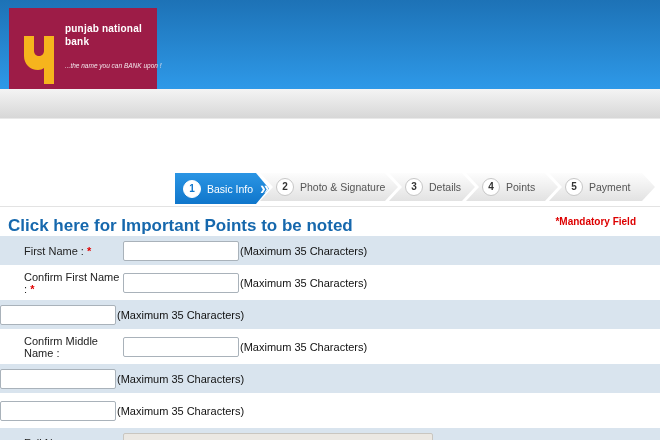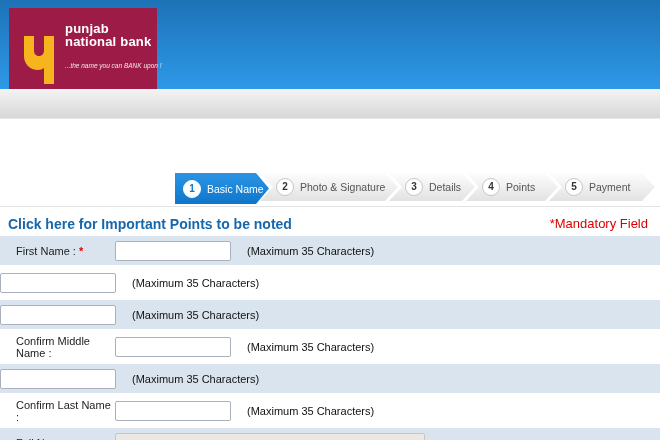--- a/index.html
+++ b/index.html
@@ -12,21 +12,21 @@
     position:absolute; top:0; left:0; width:660px; height:89px;
     background:linear-gradient(to bottom, var(--header-top), var(--header-bottom));
   }
   .logo-box{
     position:absolute; top:8px; left:9px; width:148px; height:81px;
     background:var(--logo-bg);
   }
   .emblem{ position:absolute; left:10px; top:26px; width:40px; height:52px; }
   .logo-text{ position:absolute; left:56px; top:14px; width:88px; }
   .bank-name{
-    color:#fff; font-size:13px; font-weight:bold; letter-spacing:.2px;
+    color:#fff; font-size:10px; font-weight:bold; letter-spacing:.2px;
     line-height:13px;
   }
   .tagline{
     margin-top:14px; color:#f2e6ec; font-size:6.5px; font-style:italic;
     text-align:right; white-space:nowrap;
   }
   .gray-band{
     position:absolute; top:89px; left:0; width:660px; height:29px;
     background:linear-gradient(to bottom,#f4f4f4,#d7d7d7);
     border-bottom:1px solid #e9e9e9;
@@ -65,43 +65,43 @@
   .step.active .chev{
     display:inline-block; margin-left:7px; font-size:17px; font-weight:bold;
     line-height:1; transform:scaleY(1.05);
   }
   .stepper-rule{
     position:absolute; top:206px; left:0; width:660px; height:1px; background:#e3e3e3;
   }
   
   .notice{ position:absolute; top:214px; left:0; width:660px; height:18px; }
   .imp-link{
-    position:absolute; left:8px; top:2px; font-size:14px; font-weight:bold;
+    position:absolute; left:8px; top:2px; font-size:17px; font-weight:bold;
     color:var(--link); text-decoration:none;
   }
   .mandatory{
-    position:absolute; right:12px; top:2px; font-size:13px; font-weight:normal;
+    position:absolute; right:24px; top:2px; font-size:10px; font-weight:bold;
     color:var(--mandatory);
   }
   
   .form{ position:absolute; top:236px; left:0; width:660px; }
   .row{
     height:29px; margin-bottom:3px; display:flex; align-items:center;
     background:#fff; font-size:11px; color:#222;
   }
   .row.alt{ background:var(--row-alt); }
-  .flabel{ width:99px; padding-left:16px; flex:0 0 auto; }
+  .flabel{ width:99px; padding-left:24px; flex:0 0 auto; }
   .req{ color:#e00000; font-weight:bold; }
   .finput{
     box-sizing:border-box; width:116px; height:20px; flex:0 0 auto;
     border:1px solid #a9b2ba; border-radius:2px; background:#fff;
     font-family:"Liberation Sans", sans-serif; font-size:11px; padding:0 4px;
   }
   .finput.dis{ width:310px; background:#ebe8e3; border-color:#c9c6c0; }
-  .fhint{ margin-left:16px; color:#111; }
+  .fhint{ margin-left:1px; color:#111; }
 </style>
 </head>
 <body>
 
 <div class="page">
 
   <div class="header">
     <div class="logo-box">
       <svg class="emblem" viewBox="0 0 40 52">
         <path d="M5 2 h10 v15 c0 3 2.5 5 5 5 s5 -2 5 -5 v-15 h10 v48 h-10 v-16 c-1.5 1.2 -3.5 2 -6 2 c-8 0 -14 -6 -14 -14 z" fill="#f6b41d"></path>
@@ -111,21 +111,21 @@
         <div class="tagline">...the name you can BANK upon !</div>
       </div>
     </div>
   </div>
 
   <div class="gray-band"></div>
 
   <div class="stepper">
   <div class="step active">
     <span class="snum">1</span>
-    <span class="slabel">Basic Name</span>
+    <span class="slabel">Basic Info</span>
     <span class="chev">»</span>
   </div>
 
   <div class="step">
     <span class="snum">2</span>
     <span class="slabel">Photo &amp; Signature</span>
 
   </div>
 
   <div class="step">
@@ -157,20 +157,24 @@
   <div class="row alt">
     <div class="flabel">
       <span class="ltext">First Name :</span>
       <span class="req">*</span>
     </div>
     <input class="finput" type="text" style="">
     <span class="fhint">(Maximum 35 Characters)</span>
   </div>
 
   <div class="row">
+    <div class="flabel">
+      <span class="ltext">Confirm First Name :</span>
+      <span class="req">*</span>
+    </div>
     <input class="finput" type="text" style="">
     <span class="fhint">(Maximum 35 Characters)</span>
   </div>
 
   <div class="row alt">
     <input class="finput" type="text" style="">
     <span class="fhint">(Maximum 35 Characters)</span>
   </div>
 
   <div class="row">
@@ -181,24 +185,20 @@
     <input class="finput" type="text" style="">
     <span class="fhint">(Maximum 35 Characters)</span>
   </div>
 
   <div class="row alt">
     <input class="finput" type="text" style="">
     <span class="fhint">(Maximum 35 Characters)</span>
   </div>
 
   <div class="row">
-    <div class="flabel">
-      <span class="ltext">Confirm Last Name :</span>
-      <span class="req"></span>
-    </div>
     <input class="finput" type="text" style="">
     <span class="fhint">(Maximum 35 Characters)</span>
   </div>
 
   <div class="row alt">
     <div class="flabel">
       <span class="ltext">Full Name :</span>
       <span class="req"></span>
     </div>
     <input class="finput dis" type="text" disabled="" style="">

